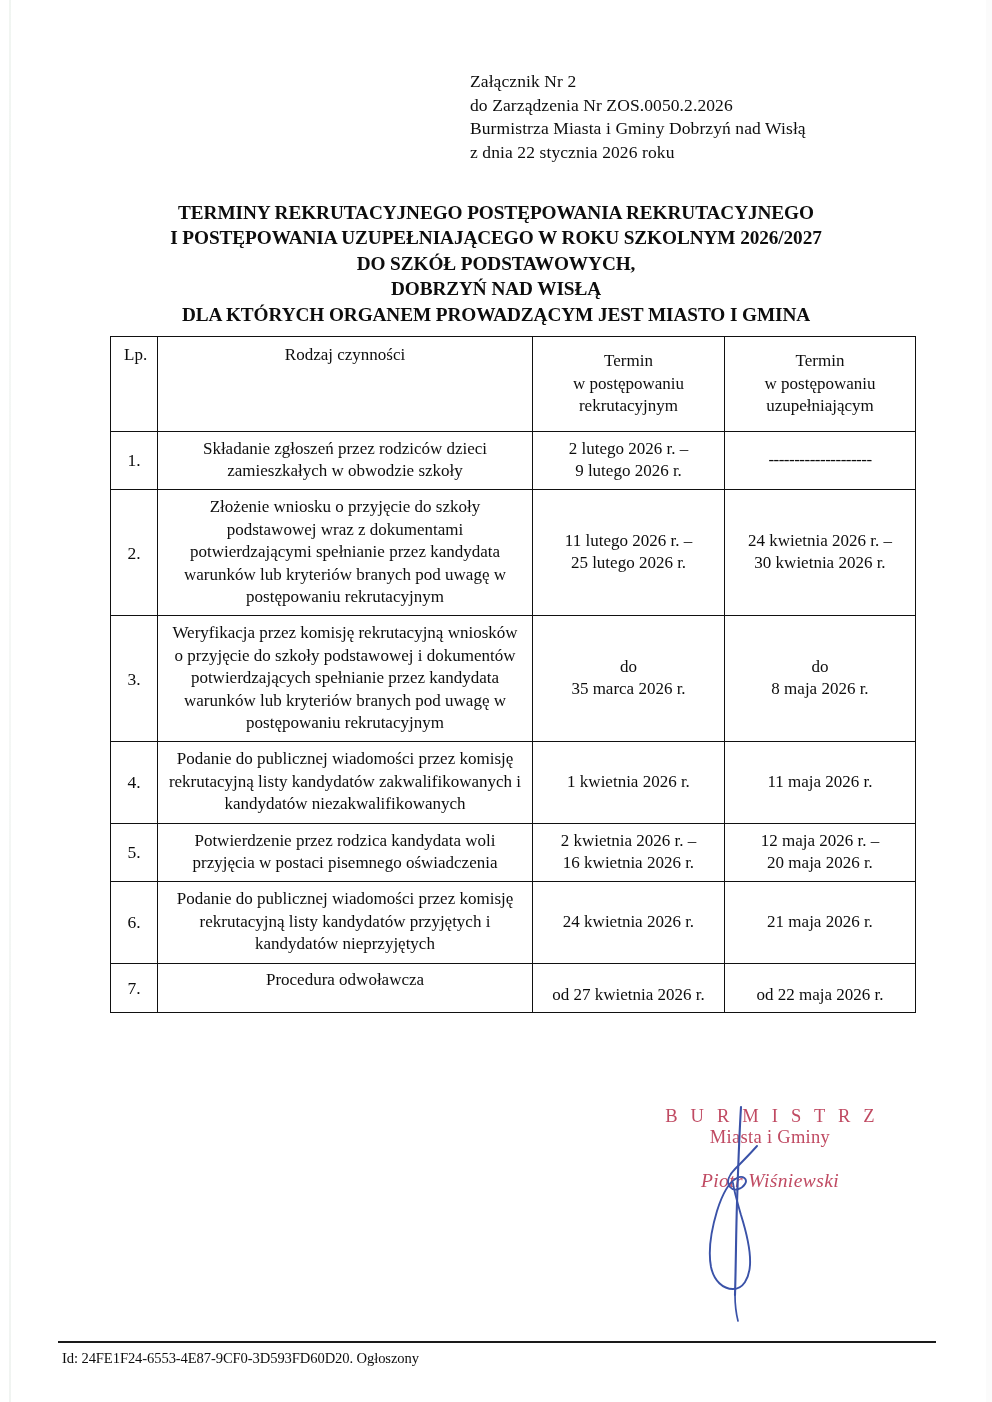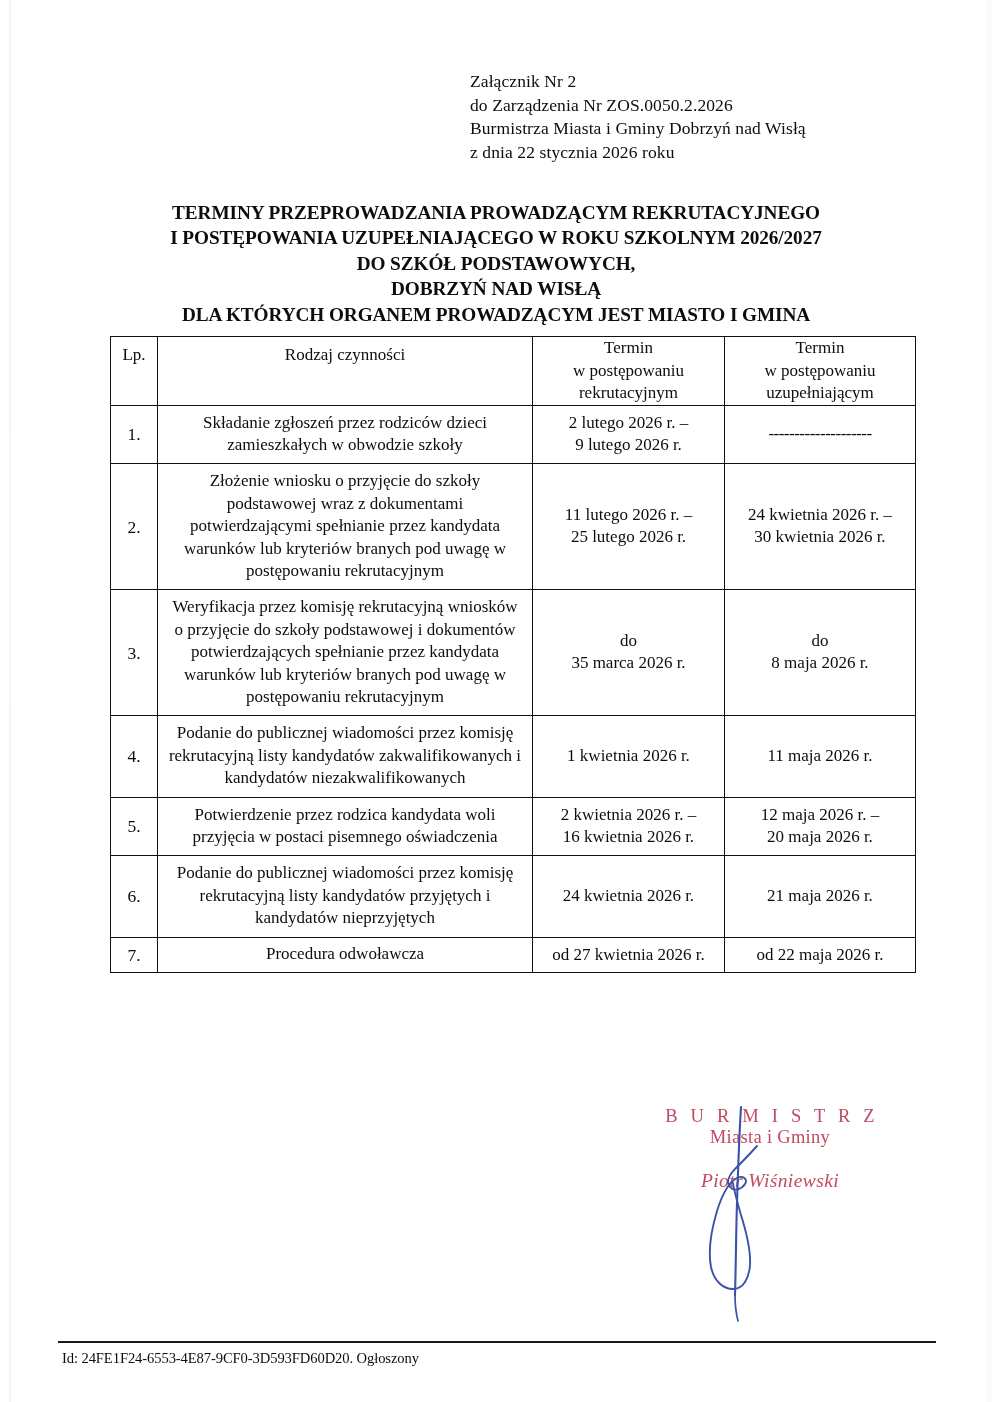--- a/index.html
+++ b/index.html
@@ -66,21 +66,21 @@
   .rec-table {
     position: absolute;
     left: 110px;
     top: 336px;
     width: 805px;
     border-collapse: collapse;
     table-layout: fixed;
   }
   .rec-table td, .rec-table th {
     border: 1.3px solid #111;
-    padding: 0;
+    padding: 13px;
     vertical-align: middle;
     font-weight: normal;
   }
   .col-lp     { width: 47px; }
   .col-czyn   { width: 375px; }
   .col-rek    { width: 192px; }
   .col-uzu    { width: 191px; }
 
   thead th {
     font-weight: bold;
@@ -191,21 +191,21 @@
 <div class="scan-edge-right"></div>
 
 <div class="doc-ref">
   <div>Załącznik Nr 2</div>
   <div>do Zarządzenia Nr ZOS.0050.2.2026</div>
   <div>Burmistrza Miasta i Gminy Dobrzyń nad Wisłą</div>
   <div>z dnia 22 stycznia 2026 roku</div>
 </div>
 
 <div class="doc-title">
-  <div>TERMINY PRZEPROWADZANIA PROWADZĄCYM REKRUTACYJNEGO</div>
+  <div>TERMINY REKRUTACYJNEGO POSTĘPOWANIA REKRUTACYJNEGO</div>
   <div>I POSTĘPOWANIA UZUPEŁNIAJĄCEGO W ROKU SZKOLNYM 2026/2027</div>
   <div>DO SZKÓŁ PODSTAWOWYCH,</div>
   <div>DOBRZYŃ NAD WISŁĄ</div>
   <div>DLA KTÓRYCH ORGANEM PROWADZĄCYM JEST MIASTO I GMINA</div>
 </div>
 
 <table class="rec-table">
   <colgroup>
     <col class="col-lp">
       <col class="col-czyn">

